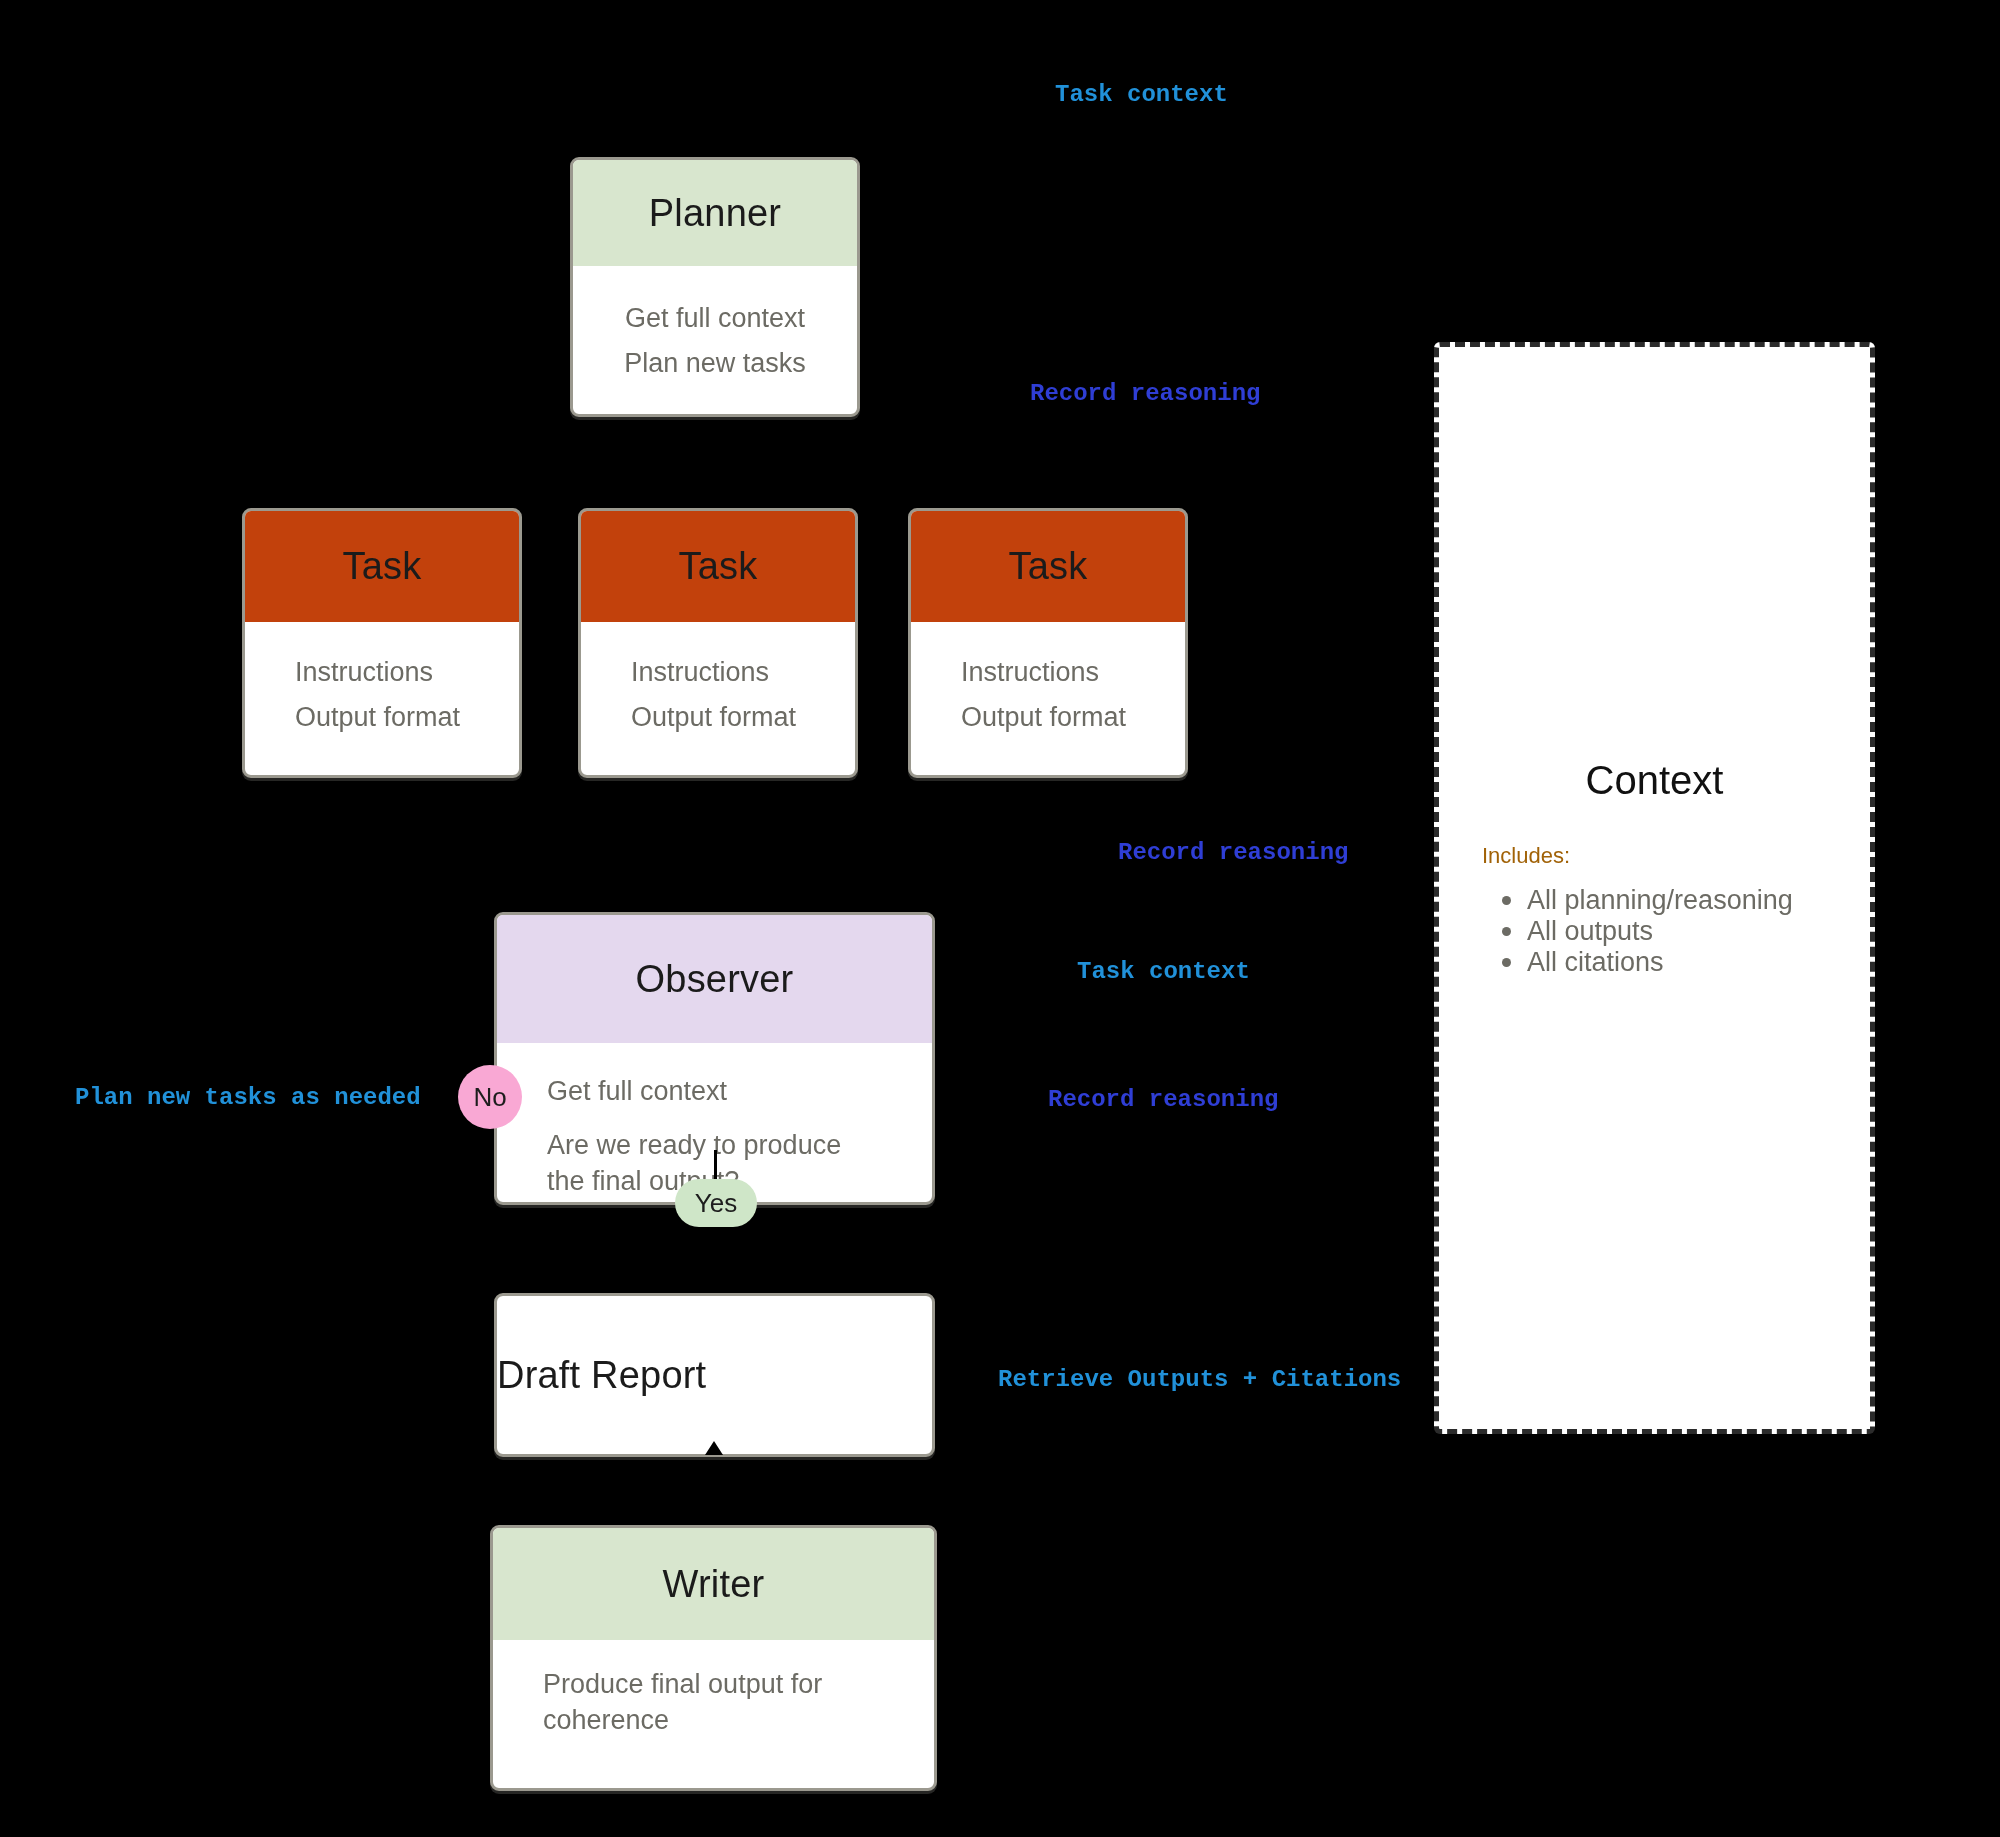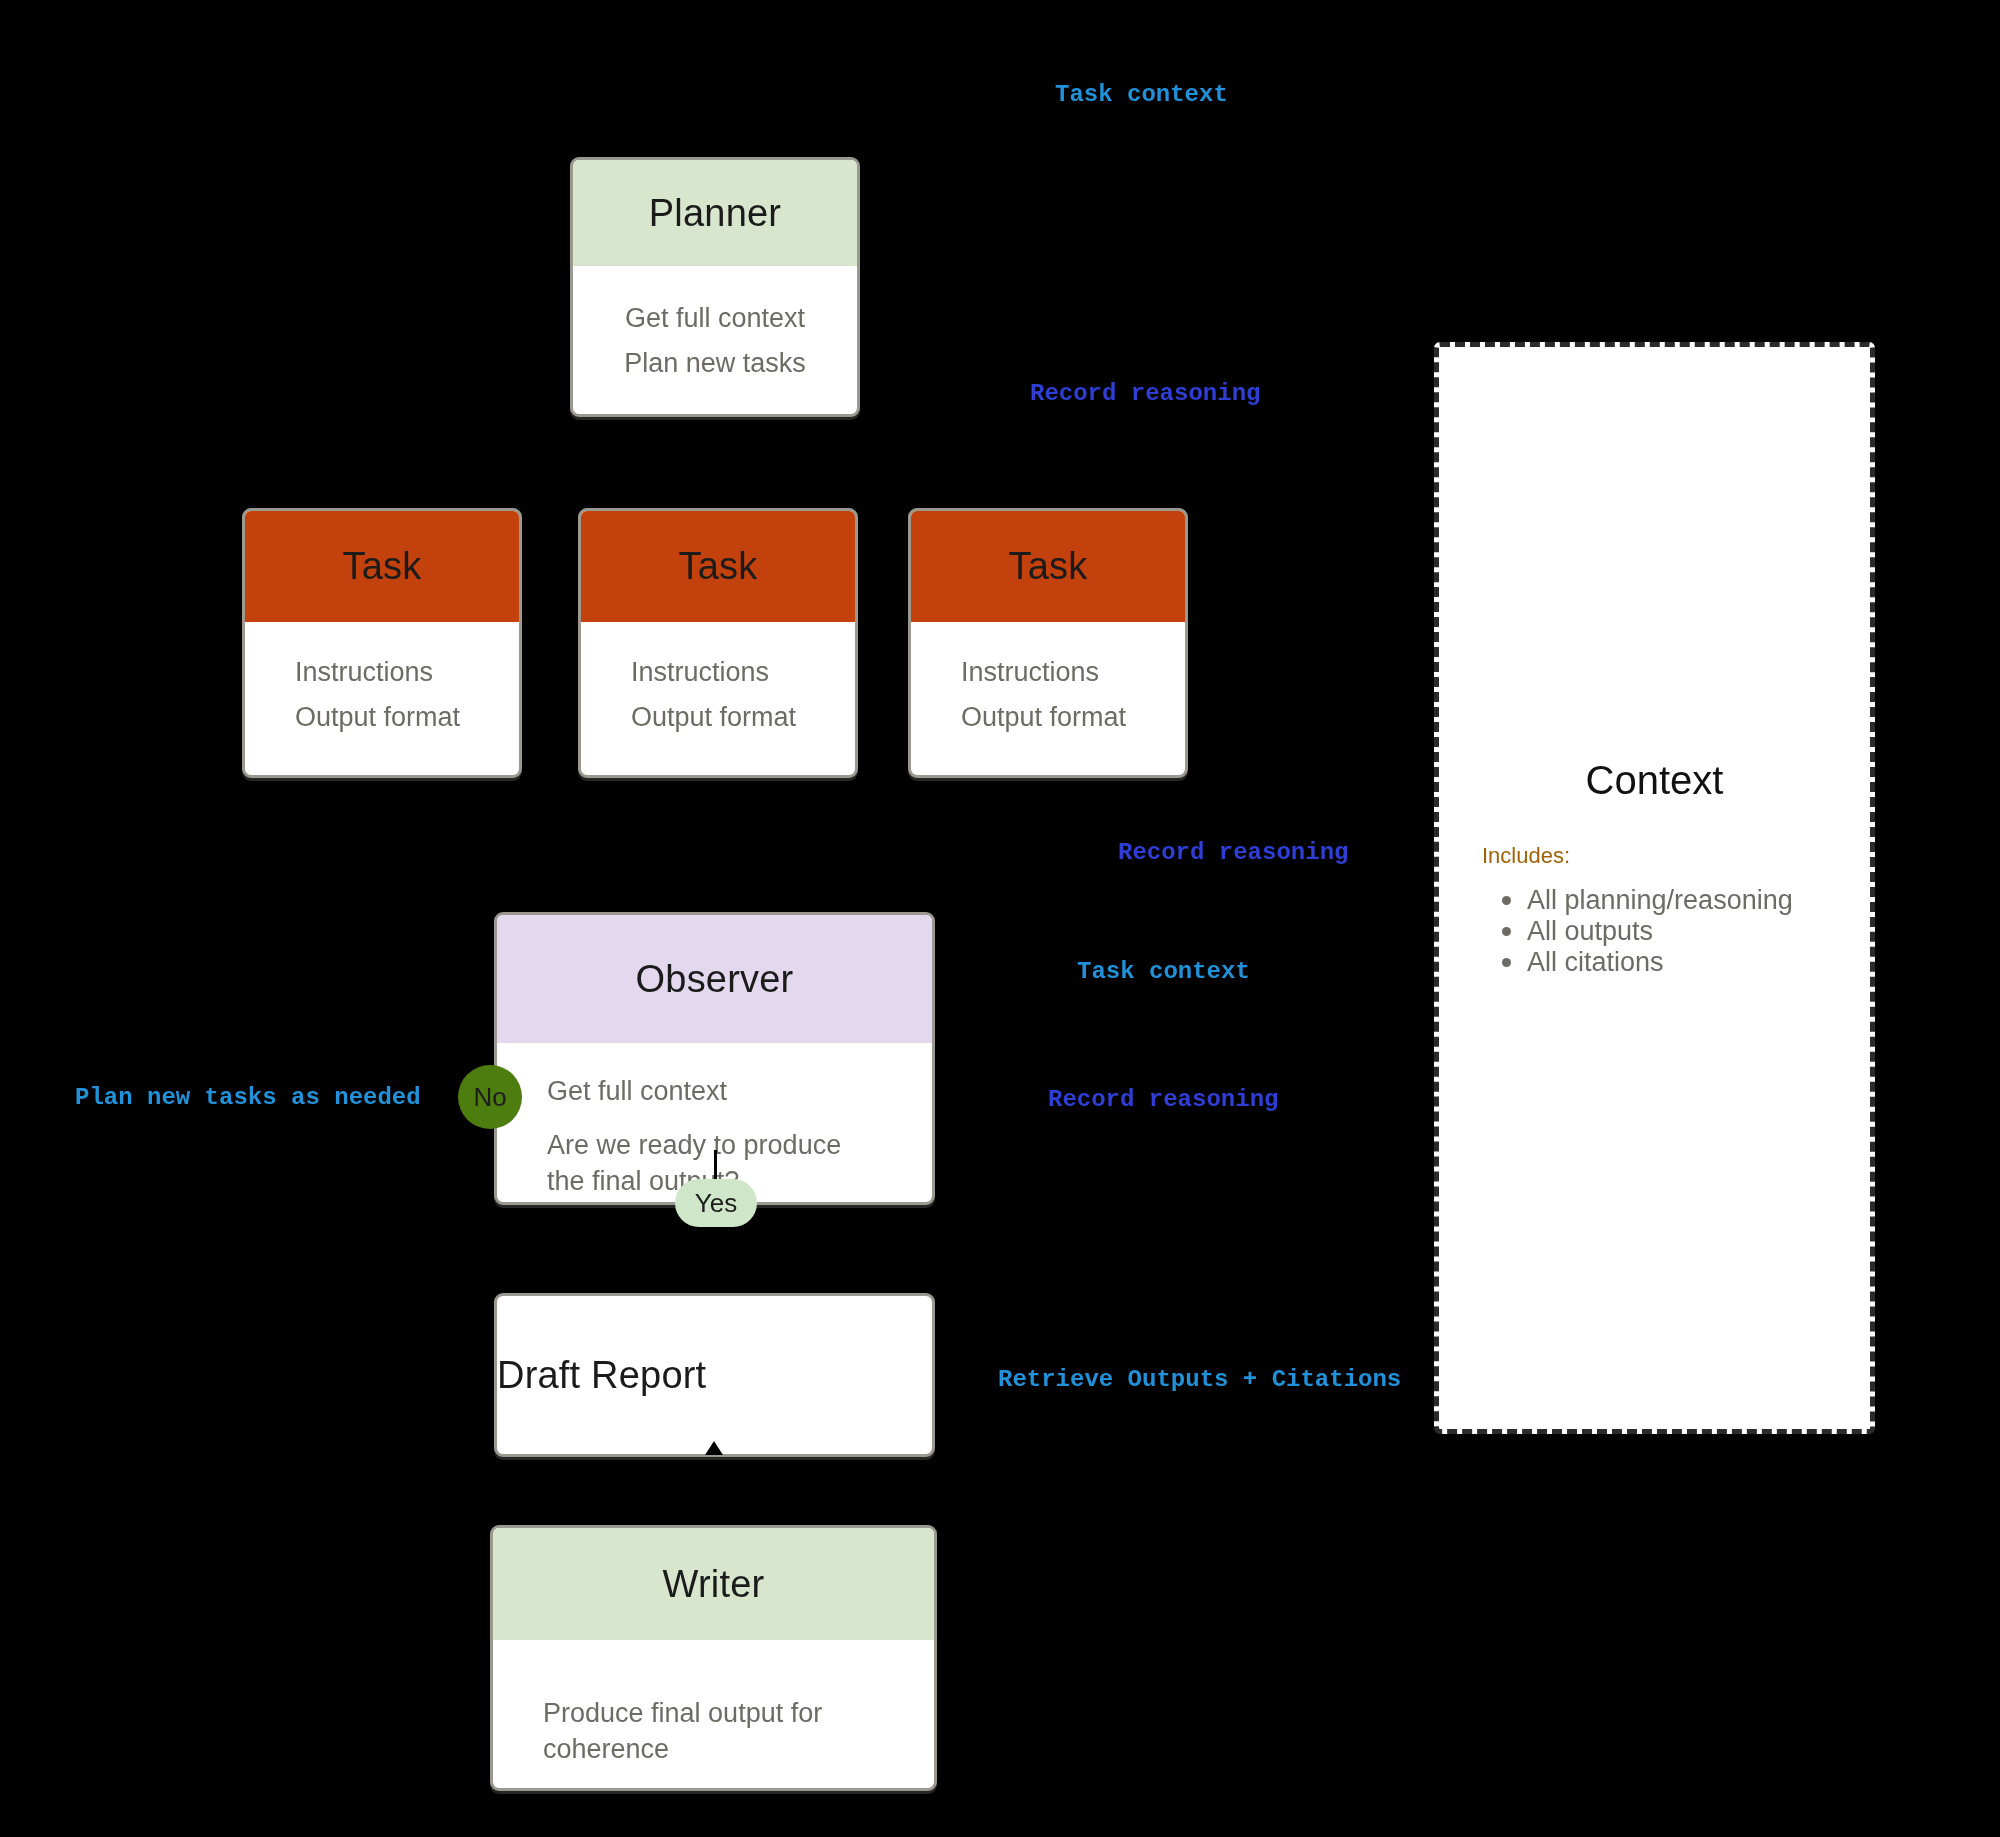--- a/index.html
+++ b/index.html
@@ -73,21 +73,21 @@
 
   
   #draft-report {
     left: 494px; top: 1293px; width: 441px; height: 164px;
     display: flex; align-items: center; 
   }
 
   
   #writer { left: 490px; top: 1525px; width: 447px; height: 266px; }
   #writer .node-header { height: 112px; }
-  #writer .node-body { padding: 35px 0 0 50px; margin-top: 20px; }
+  #writer .node-body { padding: 26px 0 0 50px; }
   #writer .writer-body-text { width: 350px; line-height: 36px; }
 
   
   #context {
     left: 1434px; top: 342px; width: 441px; height: 1092px;
     position: absolute;
     background: #ffffff;
     border: 5px dashed #2b2b2b;
     border-radius: 6px;
     box-sizing: border-box;
@@ -136,21 +136,21 @@
     display: flex;
     align-items: center;
     justify-content: center;
     font-size: 26px;
     color: #1d1d1d;
     z-index: 5;
   }
   #no-pill {
     left: 458px; top: 1065px; width: 64px; height: 64px;
     border-radius: 50%;
-    background: #4d7c0f;
+    background: #f9a8d4;
   }
   #yes-pill {
     left: 675px; top: 1179px; width: 82px; height: 48px;
     border-radius: 24px;
     background: #cfe6c8;
   }
 
   
   .flow-label {
     position: absolute;

